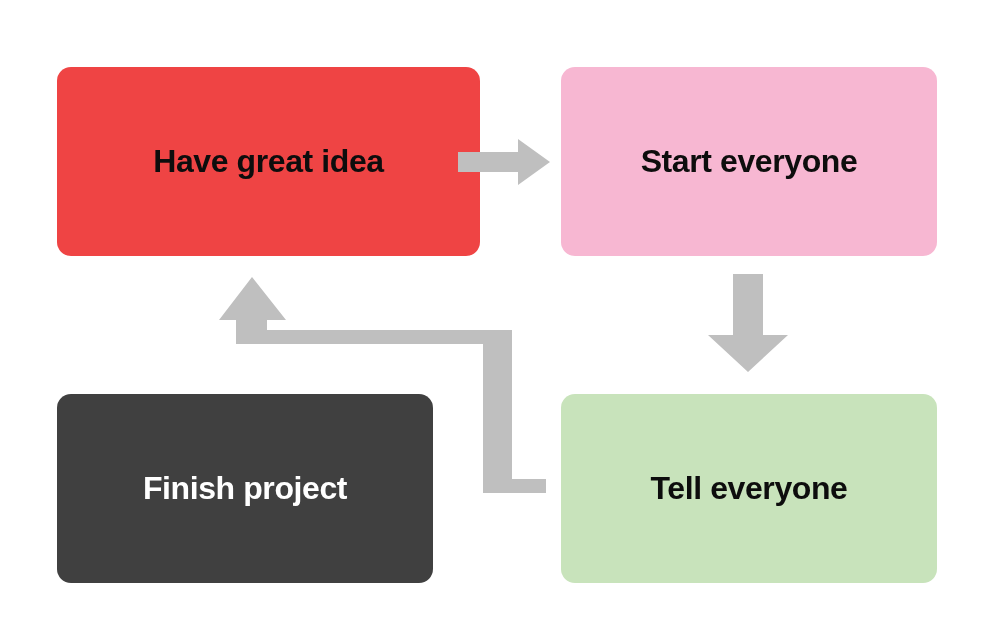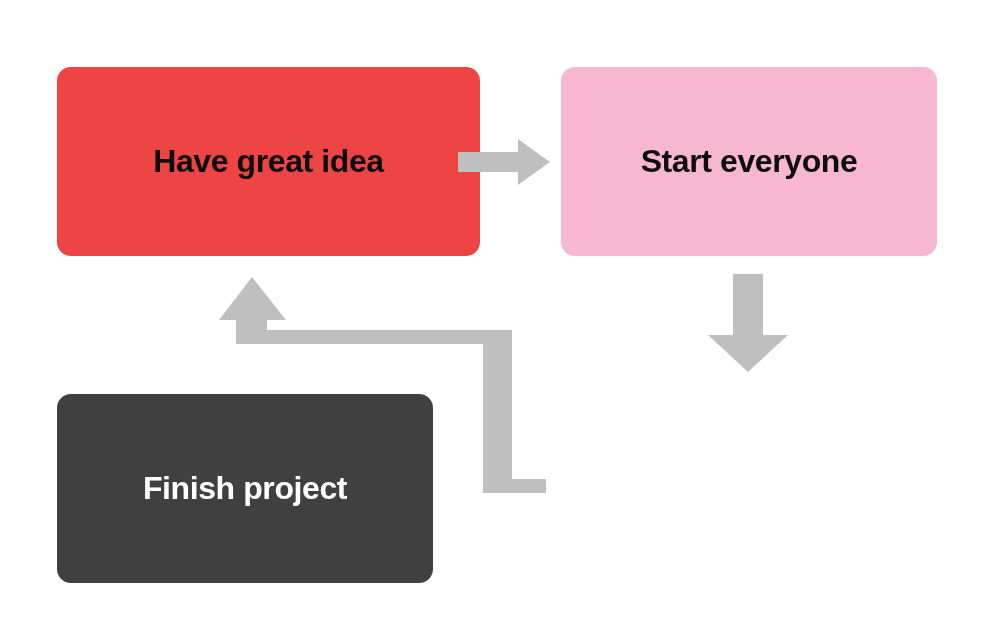--- a/index.html
+++ b/index.html
@@ -50,20 +50,23 @@
   </div>
 
   <div class="node" id="node-1" style="left: 561px; top: 67px; width: 376px; height: 189px; background: rgb(247, 183, 210);">
     <span class="node-label" style="color: rgb(13, 13, 13);">Start everyone</span>
   </div>
 
   <div class="node" id="node-2" style="left: 57px; top: 394px; width: 376px; height: 189px; background: #404040;">
     <span class="node-label" style="color: rgb(255, 255, 255);">Finish project</span>
   </div>
 
+  <div class="node" id="node-3" style="left: 561px; top: 394px; width: 376px; height: 189px; background: rgb(200, 227, 187);">
+    <span class="node-label" style="color: rgb(13, 13, 13);">Tell everyone</span>
+  </div>
 
   <div class="connector" id="conn-0" style="left:456px; top:136px; width:96px; height:52px;">
     <svg width="96" height="52" viewBox="0 0 96 52" aria-hidden="true">
       <path id="conn-0-path" d="M 2 16 L 62 16 L 62 3 L 94 26 L 62 49 L 62 36 L 2 36 Z" fill="#bfbfbf"></path>
     </svg>
   </div>
 
   <div class="connector" id="conn-1" style="left:702px; top:272px; width:92px; height:102px;">
     <svg width="92" height="102" viewBox="0 0 92 102" aria-hidden="true">
       <path id="conn-1-path" d="M 31 2 L 61 2 L 61 63 L 86 63 L 46 100 L 6 63 L 31 63 Z" fill="#bfbfbf"></path>

